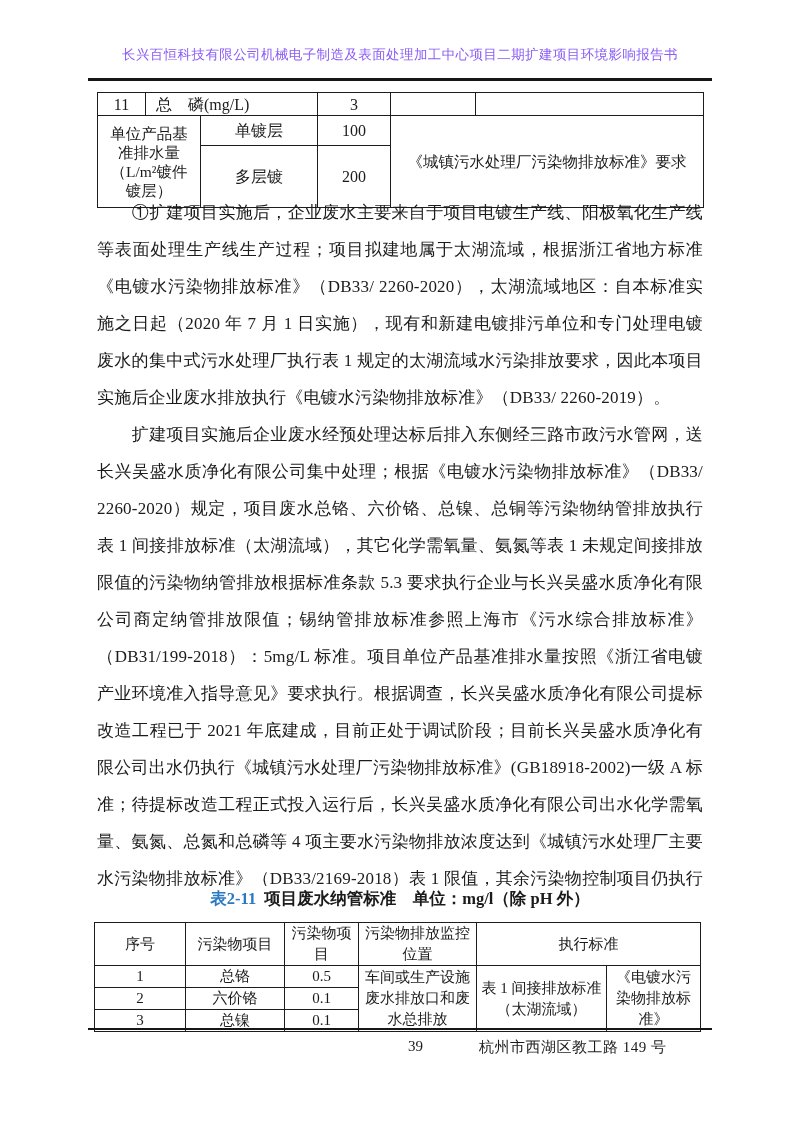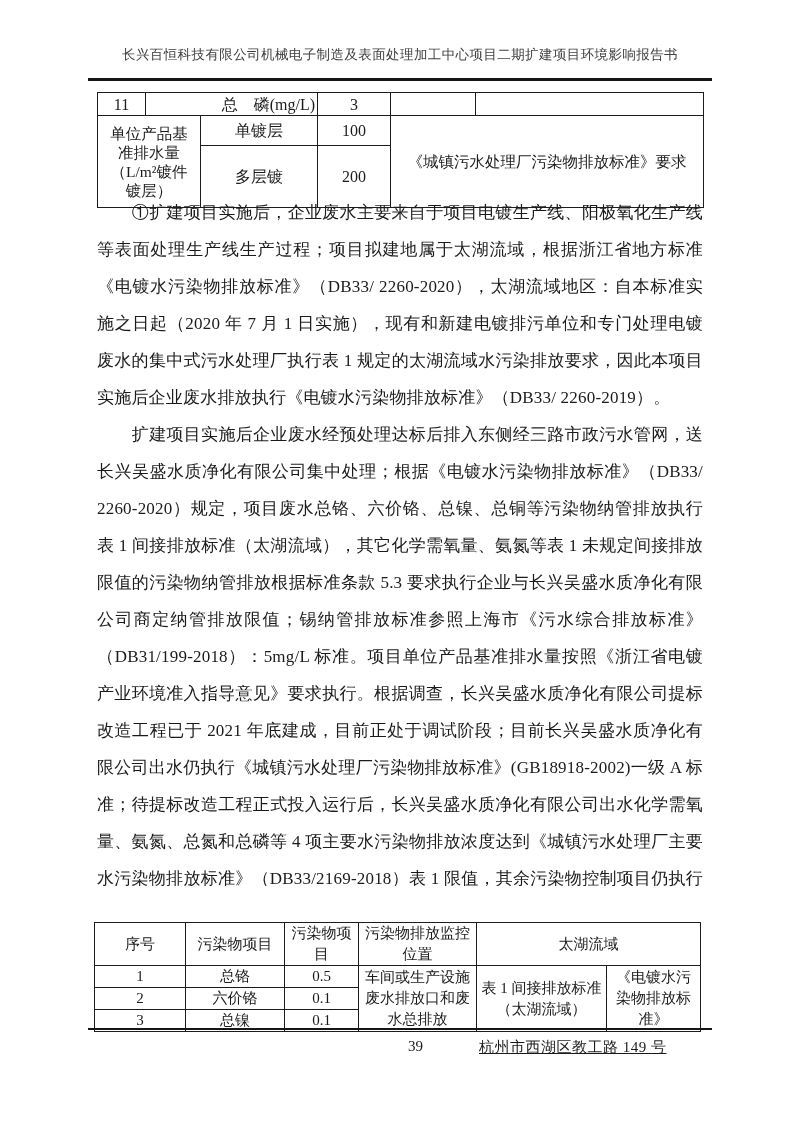--- a/index.html
+++ b/index.html
@@ -4,30 +4,30 @@
 <style>
   html,body{margin:0;padding:0;background:#e8e8e8;}
   .page{
     position:relative;width:800px;height:1131px;margin:0 auto;
     background:#ffffff;color:#1b1b1b;overflow:hidden;
     font-family:"Liberation Serif","DejaVu Serif",serif;
   }
   
   .header-title{
     position:absolute;top:46px;left:60px;right:60px;
-    text-align:center;font-size:13.5px;letter-spacing:0.4px;color:#404040;
+    text-align:center;font-size:13.5px;letter-spacing:0.4px;color:#8b5cf6;
     white-space:nowrap;
   }
   .header-rule{position:absolute;top:78px;left:88px;right:88px;height:2.6px;background:#161616;}
   
   .tbl{border-collapse:collapse;table-layout:fixed;border-radius:28px;}
   .tbl td{border:1.4px solid #1c1c1c;text-align:center;vertical-align:middle;
     padding:0 2px;font-size:16px;line-height:19px;overflow:hidden;}
   .t1{position:absolute;top:92px;left:97px;width:606px;}
-  .t1 .cell-item{text-align:right;padding-left:10px;}
+  .t1 .cell-item{text-align:left;padding-left:10px;}
   .t1 .unit-label{font-size:15.5px;line-height:19px;padding:2px 6px;}
   .t1 .req-cell{font-size:15.5px;}
   
   .flow{position:absolute;top:194px;left:97px;width:606px;height:692px;overflow:hidden;}
   .section-heading{font-size:17px;line-height:30px;margin:0 0 4px 0;padding-left:42px;}
   .para{
     font-size:17px;line-height:37px;margin:0;text-align:justify;
     text-indent:2.05em;letter-spacing:0.2px;
   }
   
@@ -38,21 +38,21 @@
   .caption .cap-label{color:#2b79c2;margin-right:8px;}
   
   .t2{position:absolute;top:922px;left:94px;width:606px;}
   .t2 td{font-size:15px;line-height:21px;}
   .t2 .hdr td{height:37px;}
   .t2 .datarow td{height:21px;}
   
   .footer-rule{position:absolute;top:1028px;left:88px;right:88px;height:2.2px;background:#161616;}
   .footer-company{position:absolute;top:1038px;left:135px;font-size:15px;letter-spacing:0.5px;}
   .footer-page{position:absolute;top:1038px;left:408px;font-size:15px;}
-  .footer-address{position:absolute;top:1038px;left:479px;font-size:15px;letter-spacing:0.5px;text-decoration:underline;}
+  .footer-address{position:absolute;top:1038px;left:479px;font-size:15px;letter-spacing:0.5px;}
 </style>
 </head>
 <body>
 
 <div class="page">
 
   <div class="header-title">长兴百恒科技有限公司机械电子制造及表面处理加工中心项目二期扩建项目环境影响报告书</div>
   <div class="header-rule"></div>
 
   <table class="tbl t1">
@@ -83,37 +83,40 @@
         <td>200</td>
       </tr>
     </tbody>
   </table>
 
   <div class="flow">
     <p class="para">①扩建项目实施后，企业废水主要来自于项目电镀生产线、阳极氧化生产线等表面处理生产线生产过程；项目拟建地属于太湖流域，根据浙江省地方标准《电镀水污染物排放标准》（DB33/ 2260-2020），太湖流域地区：自本标准实施之日起（2020 年 7 月 1 日实施），现有和新建电镀排污单位和专门处理电镀废水的集中式污水处理厂执行表 1 规定的太湖流域水污染排放要求，因此本项目实施后企业废水排放执行《电镀水污染物排放标准》（DB33/ 2260-2019）。</p>
     <p class="para">扩建项目实施后企业废水经预处理达标后排入东侧经三路市政污水管网，送长兴吴盛水质净化有限公司集中处理；根据《电镀水污染物排放标准》（DB33/ 2260-2020）规定，项目废水总铬、六价铬、总镍、总铜等污染物纳管排放执行表 1 间接排放标准（太湖流域），其它化学需氧量、氨氮等表 1 未规定间接排放限值的污染物纳管排放根据标准条款 5.3 要求执行企业与长兴吴盛水质净化有限公司商定纳管排放限值；锡纳管排放标准参照上海市《污水综合排放标准》（DB31/199-2018）：5mg/L 标准。项目单位产品基准排水量按照《浙江省电镀产业环境准入指导意见》要求执行。根据调查，长兴吴盛水质净化有限公司提标改造工程已于 2021 年底建成，目前正处于调试阶段；目前长兴吴盛水质净化有限公司出水仍执行《城镇污水处理厂污染物排放标准》(GB18918-2002)一级 A 标准；待提标改造工程正式投入运行后，长兴吴盛水质净化有限公司出水化学需氧量、氨氮、总氮和总磷等 4 项主要水污染物排放浓度达到《城镇污水处理厂主要水污染物排放标准》（DB33/2169-2018）表 1 限值，其余污染物控制项目仍执行《城镇污水处理厂污染物排放标准》(GB18918-2002)中一级 A 标准。具体标准见表 2-11~2-12。</p>
   </div>
 
+  <div class="caption">
+    <span class="cap-label">表2-11</span><span>项目废水纳管标准　单位：mg/l（除 pH 外）</span>
+  </div>
 
   <table class="tbl t2">
     <colgroup>
       <col style="width:91px">
         <col style="width:99px">
         <col style="width:74px">
       <col style="width:118px">
         <col style="width:130px">
         <col style="width:94px">
     </colgroup>
     <tbody>
       <tr class="hdr">
         <td>序号</td>
         <td>污染物项目</td>
         <td>污染物项目</td>
         <td>污染物排放监控位置</td>
-        <td colspan="2">太湖流域</td>
+        <td colspan="2">执行标准</td>
       </tr>
       <tr class="datarow">
         <td>1</td>
         <td>总铬</td>
         <td>0.5</td>
         <td rowspan="3">车间或生产设施废水排放口和废水总排放</td>
         <td rowspan="3">表 1 间接排放标准（太湖流域）</td>
         <td rowspan="3">《电镀水污染物排放标准》</td>
       </tr>
       <tr class="datarow">

